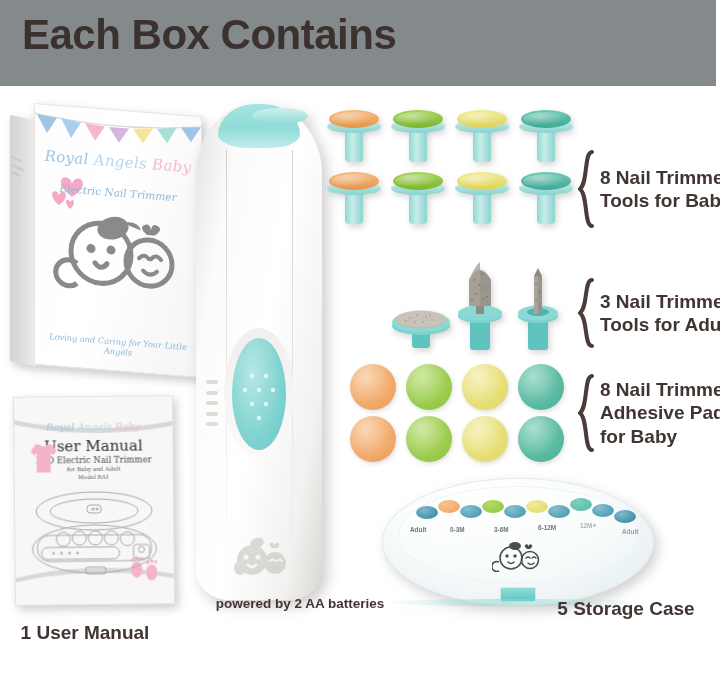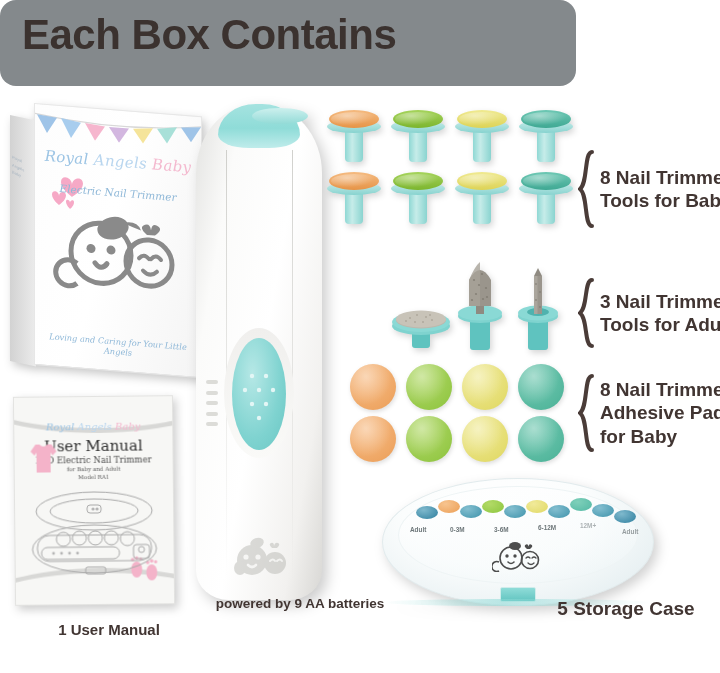--- a/index.html
+++ b/index.html
@@ -6,23 +6,22 @@
   body{
     width:720px;height:673px;
     background:#ffffff;
     font-family:"Liberation Sans", sans-serif;
     overflow:hidden;
     position:relative;
   }
 
   
   .header{
-    position:absolute;left:0;top:0;width:576px;height:86px;
+    position:absolute;left:0;top:0;width:716px;height:86px;
     background:#84898c;
-    border-radius:16px;
   }
   .header-title{
     position:absolute;left:22px;top:14px;
     font-size:42px;font-weight:bold;color:#3b322f;
     letter-spacing:-0.5px;line-height:1;
   }
 
   
   .caption{
     position:absolute;
@@ -342,21 +341,21 @@
     <g fill="#f2f2f0">
       <circle cx="16" cy="23" r="2.6"></circle>
         <circle cx="28" cy="23" r="2.6"></circle>
       <path d="M18 31 q4 4 8 0" stroke="#f2f2f0" stroke-width="2.6" fill="none" stroke-linecap="round"></path>
       <path d="M40 27 q3 -3 5 0 M47 27 q3 -3 5 0" stroke="#f2f2f0" stroke-width="2" fill="none" stroke-linecap="round"></path>
     </g>
   </svg>
 </div>
 
 <div class="caption" style="left:152px;top:596px;width:296px;font-size:21px;">
-  <span class="sub">powered by 9 AA batteries</span>
+  <span class="sub">powered by 2 AA batteries</span>
 </div>
 
 <div class="heads">
   <div class="head" style="left:0px;top:0px;">
     <div class="head-stem"></div>
     <div class="head-collar"></div>
     <div class="head-disc" style="background:linear-gradient(180deg,#f5bb81,#e69447);"></div>
   </div>
   <div class="head" style="left:64px;top:0px;">
     <div class="head-stem"></div>
@@ -553,21 +552,21 @@
       <circle cx="30" cy="64" r="1.4"></circle>
         <circle cx="38" cy="64" r="1.4"></circle>
       <circle cx="46" cy="64" r="1.4"></circle>
         <circle cx="54" cy="64" r="1.4"></circle>
       <circle cx="70" cy="20" r="1.6"></circle>
         <circle cx="74" cy="20" r="1.6"></circle>
     </g>
   </svg>
 </div>
 
-<div class="caption" style="left:24px;top:622px;width:170px;font-size:15px;">1 User Manual</div>
+<div class="caption" style="left:0;top:622px;width:170px;font-size:19px;">1 User Manual</div>
 
 <div class="case">
   <div class="case-shell"></div>
   <div class="case-lid"></div>
 
   <div class="case-slots">
     <div class="case-slot" style="left:0px;top:6px;background:radial-gradient(ellipse at 35% 30%,#7fb9cd,#2f7f9e);"></div>
     <div class="case-slot" style="left:22px;top:0px;background:radial-gradient(ellipse at 35% 30%,#f7c48f,#ec9f56);"></div>
     <div class="case-slot" style="left:44px;top:5px;background:radial-gradient(ellipse at 35% 30%,#84bfd0,#3f93ab);"></div>
     <div class="case-slot" style="left:66px;top:0px;background:radial-gradient(ellipse at 35% 30%,#b3da67,#8cc63f);"></div>

